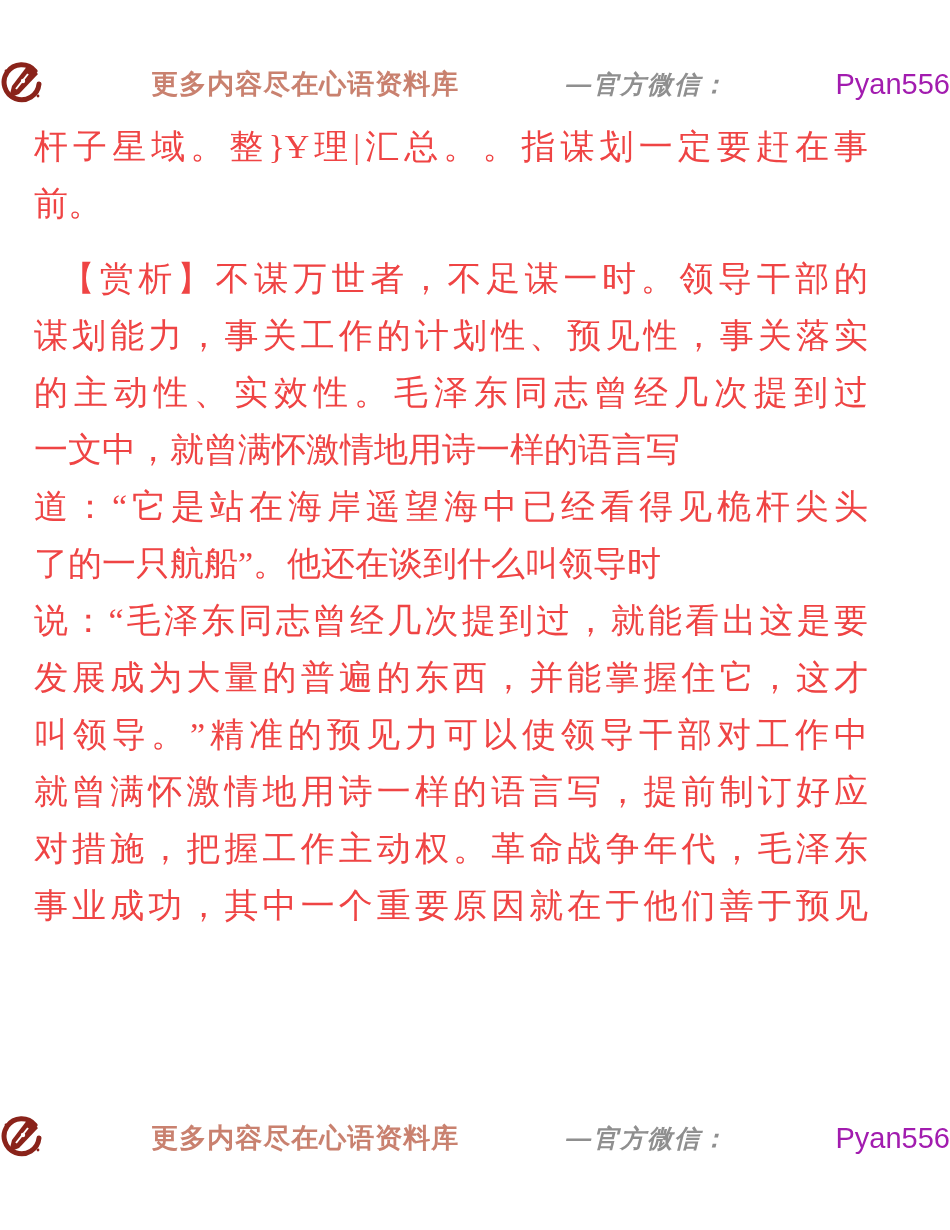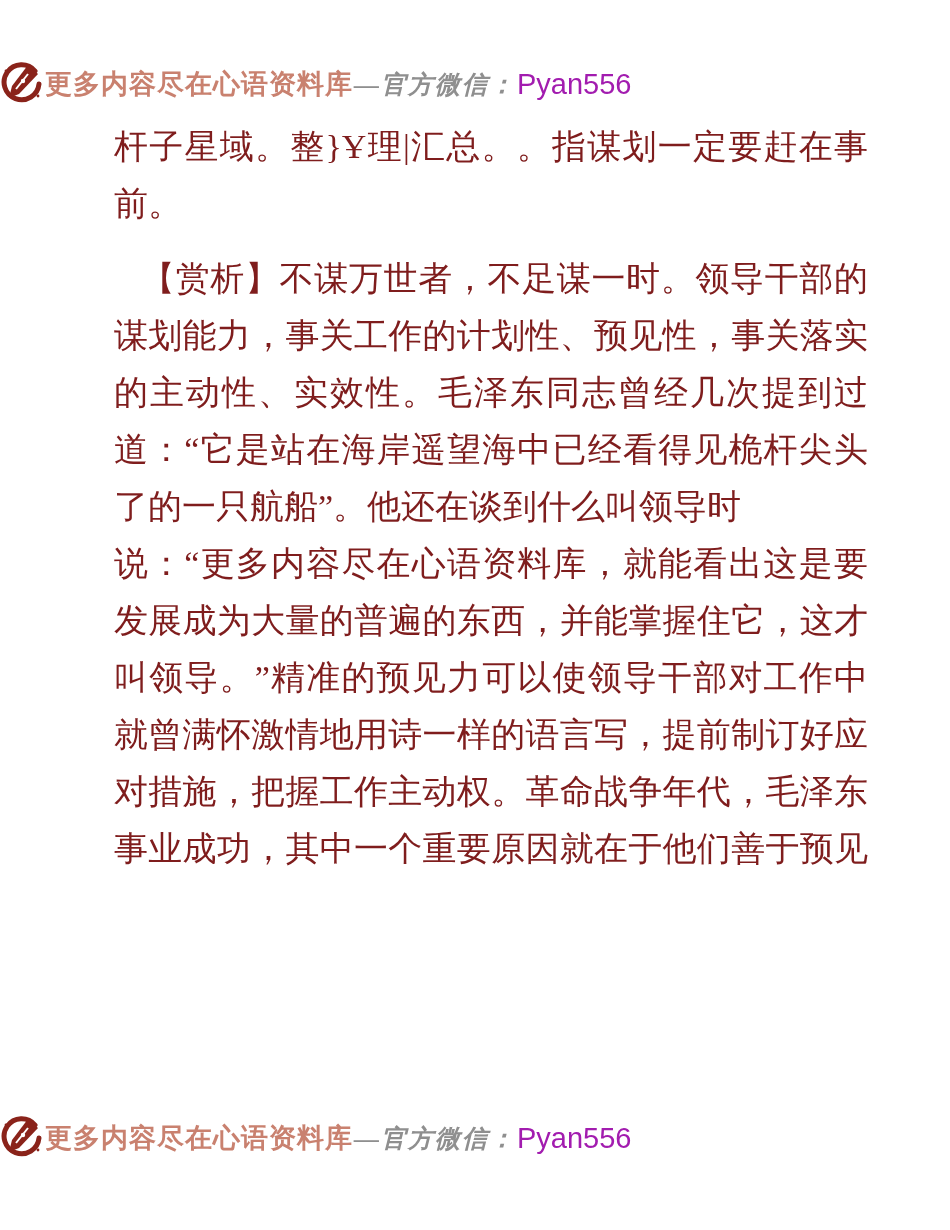--- a/index.html
+++ b/index.html
@@ -9,51 +9,51 @@
     width: 950px;
     height: 1230px;
     margin: 0 auto;
     background: #ffffff;
     overflow: hidden;
     font-family: "Liberation Serif", "DejaVu Serif", serif;
   }
   .brandbar {
     display: flex;
     align-items: center;
-    justify-content: flex-start;
-    gap: 1px;
+    justify-content: space-between;
+    gap: 7px;
     white-space: nowrap;
   }
   .brandbar.header { padding-top: 62px; }
   .brandbar.footer { position: absolute; left: 0; right: 0; top: 1116px; }
   .brand-logo { width: 44px; height: 44px; flex: 0 0 auto; }
   .brand-main {
     color: #c9816f;
     font-size: 27px;
     font-weight: 700;
     letter-spacing: 1px;
     font-family: "Liberation Serif", "DejaVu Serif", serif;
   }
   .brand-dash {
     color: #8f8f8f;
     font-size: 25px;
     font-style: italic;
     font-weight: 600;
     letter-spacing: 2px;
-    font-family: Liberation Serif, serif;
+    font-family: Liberation Sans, sans-serif;
   }
   .brand-id {
     color: #a21caf;
     font-size: 29px;
     font-weight: 400;
     font-family: "Liberation Sans", "DejaVu Sans", sans-serif;
   }
   .doc-body {
-    margin: 12px 82px 0 114px;
-    color: #7f1d1d;
+    margin: 12px 82px 0 34px;
+    color: #ef4444;
   }
   .para { margin-bottom: 18px; }
   .line {
     font-size: 34px;
     line-height: 57px;
     height: 57px;
     white-space: nowrap;
   }
   .line.full {
     white-space: normal;
@@ -86,23 +86,24 @@
 
   <div class="doc-body">
       <div class="para">
         <div class="line full">杆子星域。整}Ұ理|汇总。。指谋划一定要赶在事</div>
         <div class="line">前。</div>
       </div>
       <div class="para">
         <div class="line full indent">【赏析】不谋万世者，不足谋一时。领导干部的</div>
         <div class="line full">谋划能力，事关工作的计划性、预见性，事关落实</div>
         <div class="line full">的主动性、实效性。毛泽东同志曾经几次提到过</div>
+        <div class="line">一文中，就曾满怀激情地用诗一样的语言写</div>
         <div class="line full">道：“它是站在海岸遥望海中已经看得见桅杆尖头</div>
         <div class="line">了的一只航船”。他还在谈到什么叫领导时</div>
-        <div class="line full">说：“更多内容尽在心语资料库，就能看出这是要</div>
+        <div class="line full">说：“毛泽东同志曾经几次提到过，就能看出这是要</div>
         <div class="line full">发展成为大量的普遍的东西，并能掌握住它，这才</div>
         <div class="line full">叫领导。”精准的预见力可以使领导干部对工作中</div>
         <div class="line full">就曾满怀激情地用诗一样的语言写，提前制订好应</div>
         <div class="line full">对措施，把握工作主动权。革命战争年代，毛泽东</div>
         <div class="line full">事业成功，其中一个重要原因就在于他们善于预见</div>
       </div>
     </div>
 
   <div class="brandbar footer">
     <span class="brand-logo">

